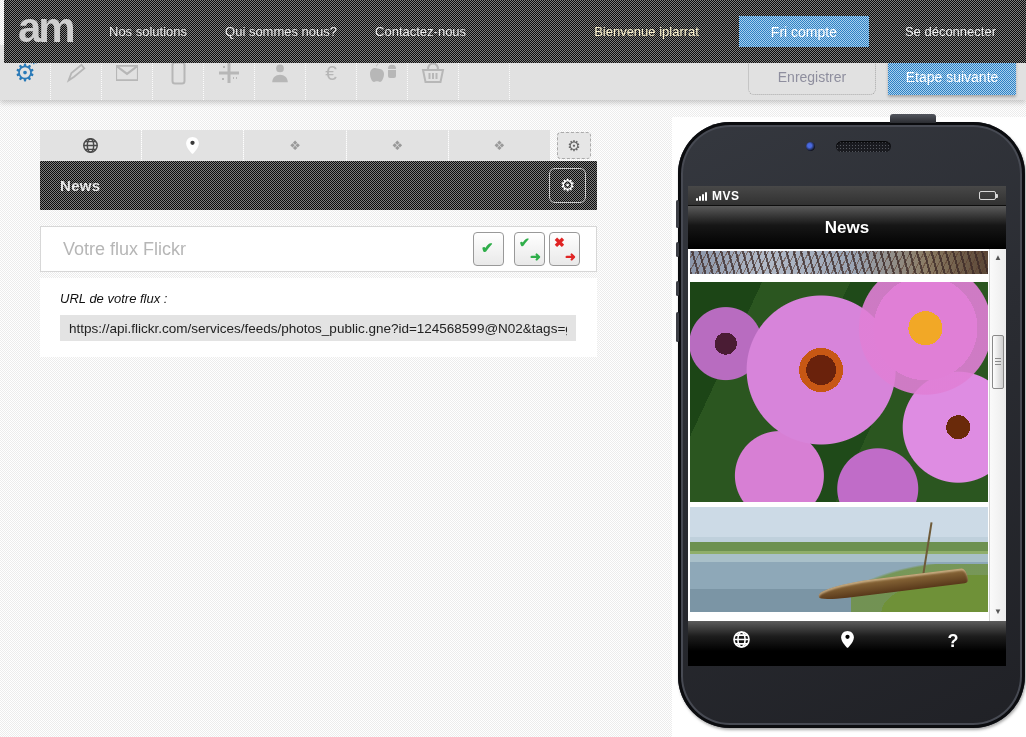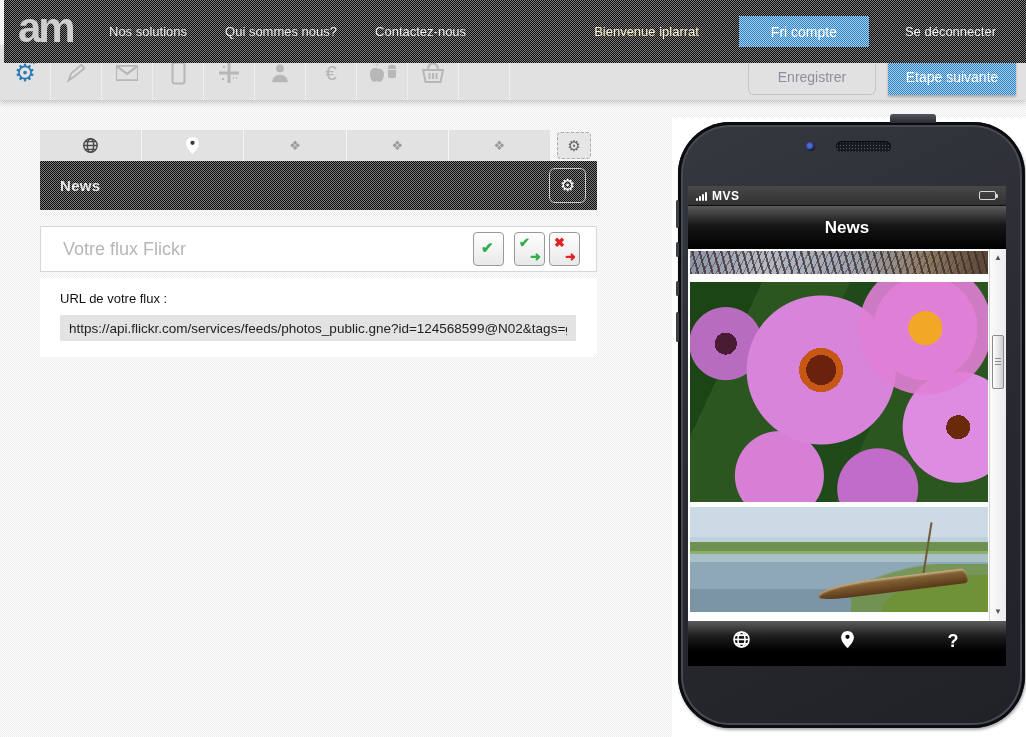--- a/index.html
+++ b/index.html
@@ -56,21 +56,21 @@
   #flux-input::placeholder { color:#b6b6b6; opacity:1; }
   .act-btn { width:31px; height:34px; border:1px solid #999; border-radius:4px; background:linear-gradient(#ffffff,#e9e9e9); position:relative; cursor:pointer; margin-left:4px; flex:none; }
   .act-btn.gap { margin-left:10px; }
   .act-check { position:absolute; left:7px; top:7px; color:#2fae4a; font-size:15px; font-weight:bold; line-height:1; }
   .act-check.up { left:4px; top:3px; font-size:13px; }
   .act-x { position:absolute; left:4px; top:3px; color:#e02424; font-size:13px; font-weight:bold; line-height:1; }
   .act-arrow { position:absolute; right:3px; bottom:2px; font-size:13px; font-weight:bold; line-height:1; }
   .act-arrow.green { color:#2fae4a; } .act-arrow.red { color:#e02424; }
 
   #url-panel { margin-top:6px; background:#fff; padding:13px 20px 16px 20px; }
-  #url-label { font-size:13px; color:#111; }
+  #url-label { font-size:13px; color:#111;font-style:italic; }
   #url-input { margin-top:9px; width:516px; height:26px; background:#e3e3e3; border:none; outline:none; font-size:13.5px; color:#222; padding:0 9px; font-family:inherit; display:block; }
 
   
   #phone-panel { position:absolute; left:672px; top:117px; width:354px; height:620px; background:#fff; }
   #phone { position:absolute; left:6px; top:5px; width:347px; height:606px; border-radius:52px;
            background:linear-gradient(155deg,#35383f 0%,#2a2c32 45%,#202126 100%);
            box-shadow:inset 0 0 0 3px #0b0c0f, inset 0 0 0 5px #474a53, 1px 2px 3px rgba(0,0,0,0.35); }
   #power-btn { position:absolute; left:212px; top:-8px; width:46px; height:9px; border-radius:3px 3px 0 0; background:linear-gradient(#53565e,#2a2c31); }
   .side-btn { position:absolute; left:-2px; width:3px; border-radius:2px; background:#3c3e45; }
   #camera { position:absolute; left:128px; top:20px; width:9px; height:9px; border-radius:50%; background:radial-gradient(circle at 40% 40%, #4a6ae0 0 25%, #10121c 70%); }

